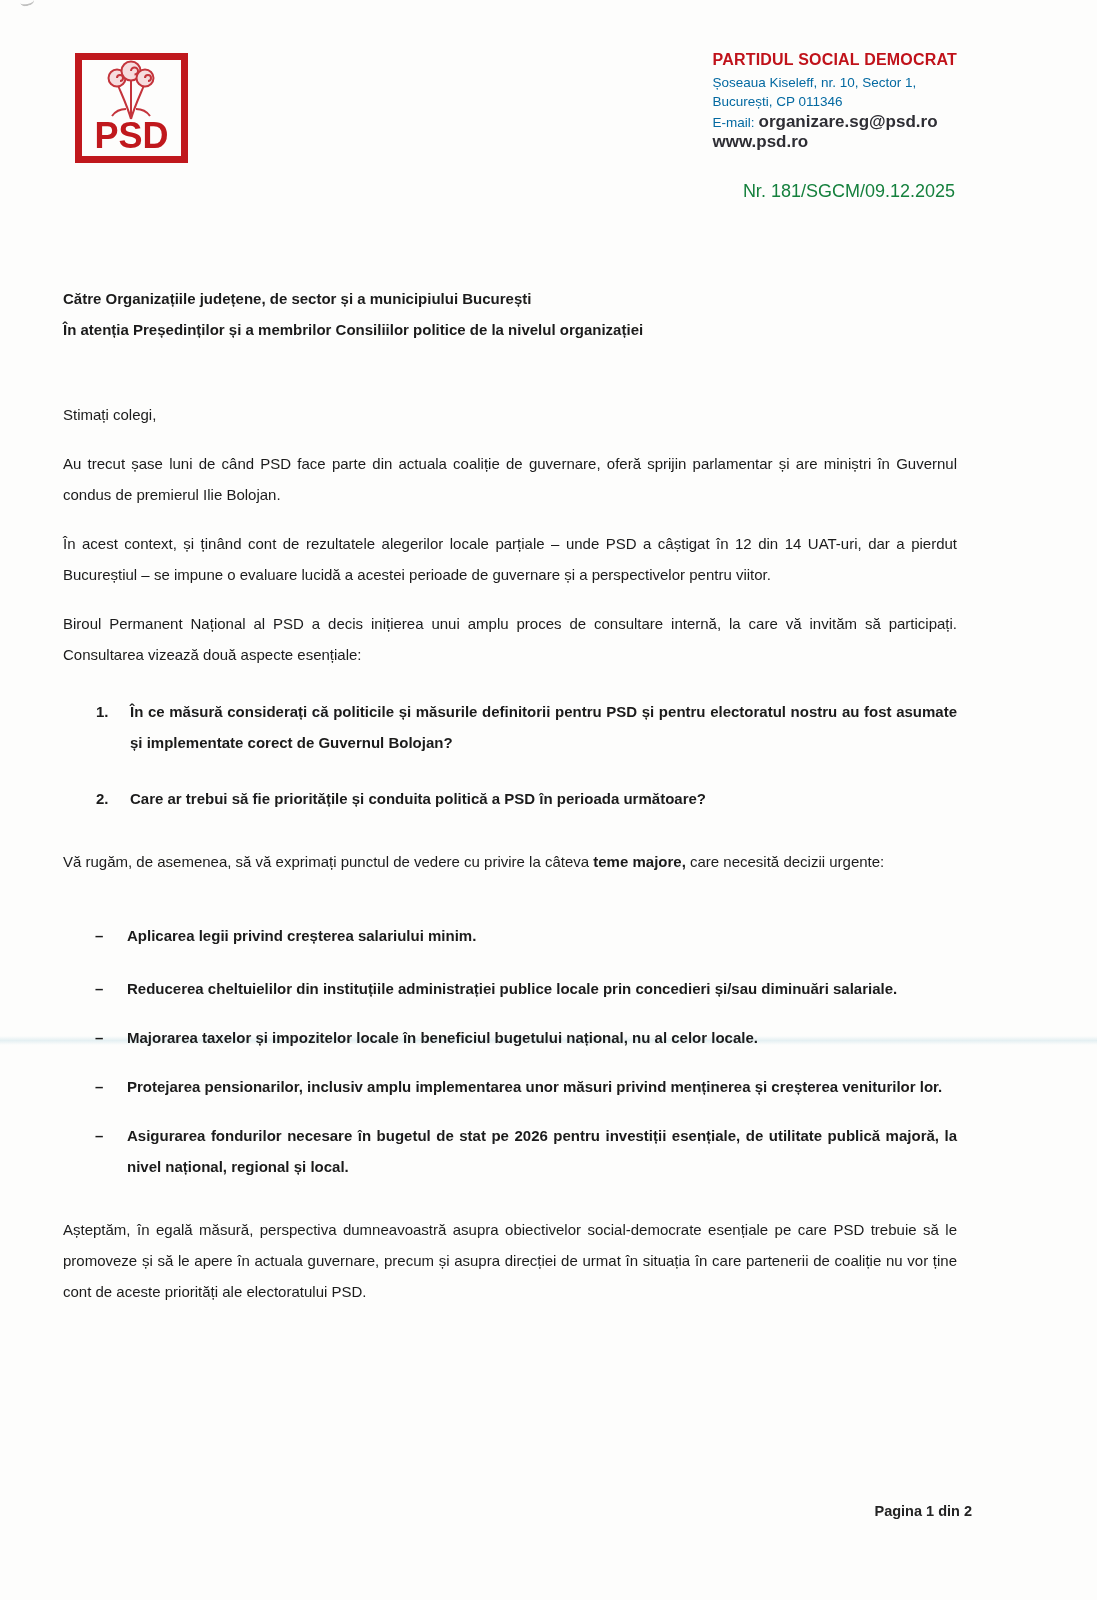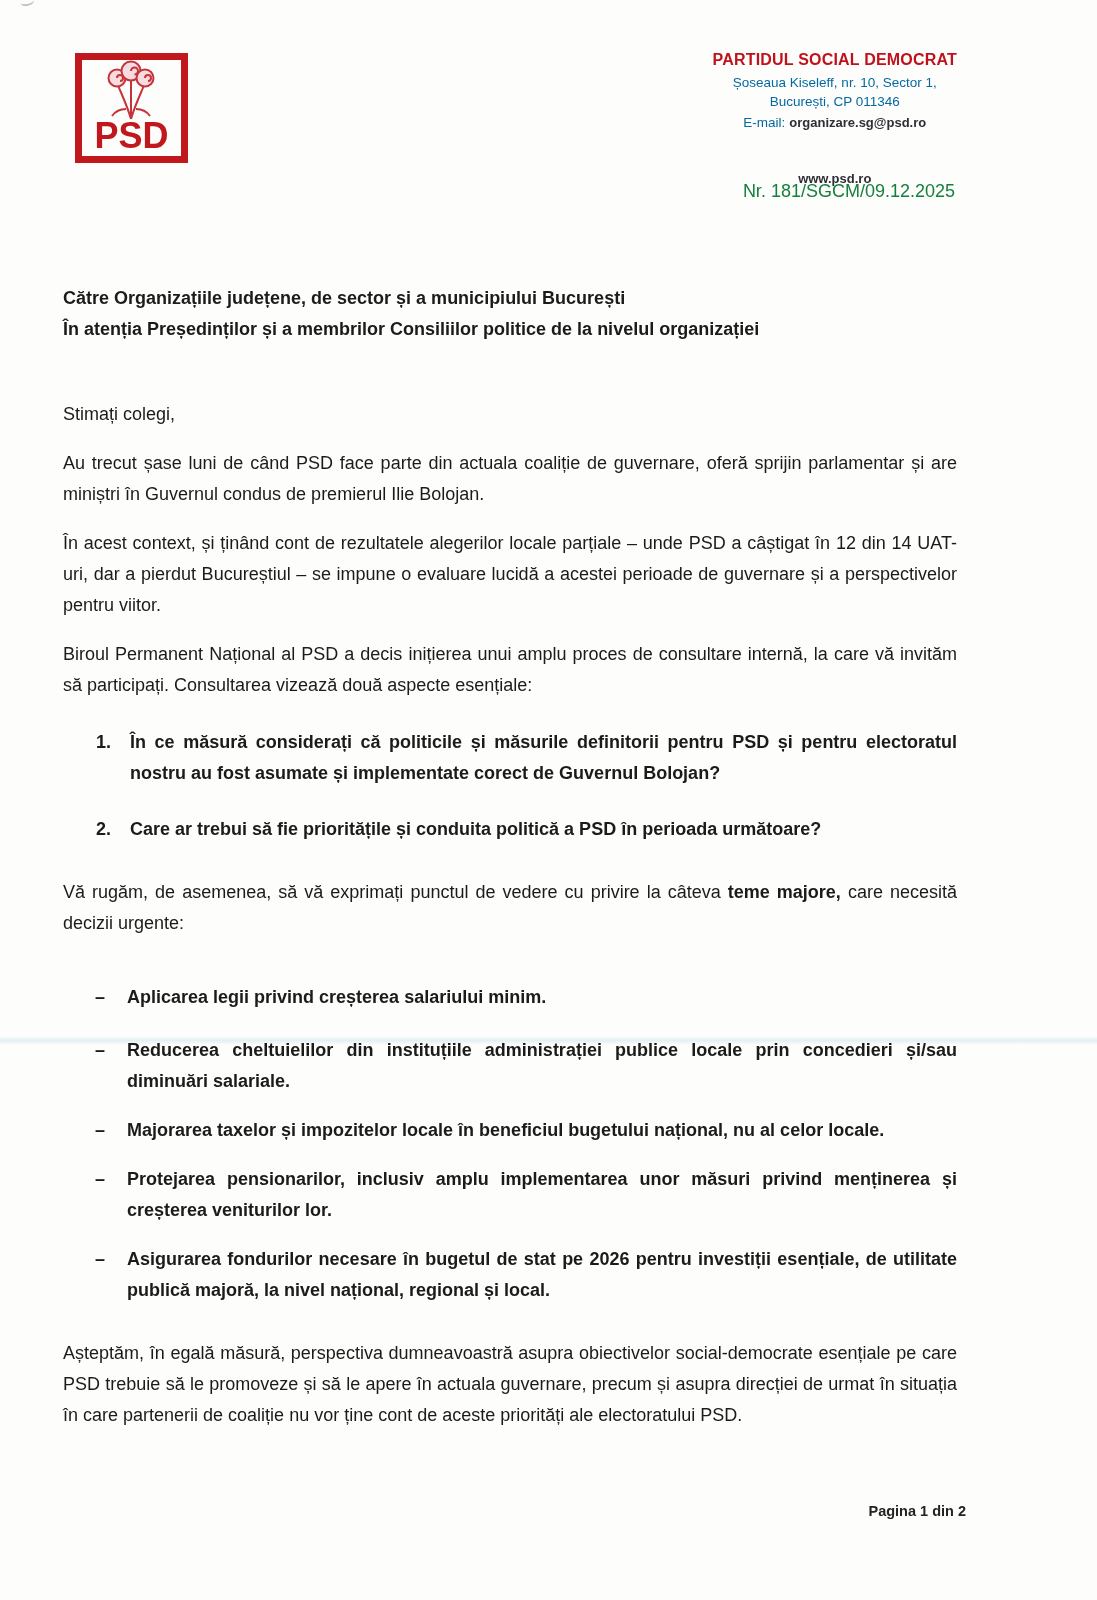--- a/index.html
+++ b/index.html
@@ -18,48 +18,48 @@
     position:absolute; left:20px; top:-3px; width:14px; height:9px;
     border-bottom:2px solid #8f8f8f; border-radius:50%;
     opacity:.55; transform:rotate(-12deg);
   }
   
   .scan-streak {
     position:absolute; left:0; top:1036px; width:100%; height:9px;
     background:linear-gradient(180deg, rgba(205,227,233,0), rgba(205,227,233,.5), rgba(205,227,233,0));
   }
   .logo { position:absolute; left:75px; top:53px; width:103px; height:110px; }
-  .letterhead { position:absolute; top:50px; right:140px; text-align:center; line-height:19.5px; }
+  .letterhead { position:absolute; top:50px; right:140px; text-align:left; line-height:19.5px; }
   .party-name { color:#c0121a; font-weight:700; font-size:16px; letter-spacing:.2px; margin-bottom:3px; }
   .lh-gray { font-size:13.5px; color:#0369a1; }
-  .lh-strong { font-size:13px; font-weight:700; color:#2e2e34;margin-top:37px; }
+  .lh-strong { font-size:17px; font-weight:700; color:#2e2e34; }
   .email-line .lh-strong { margin-left:4px; }
   .ref-number { position:absolute; top:181px; right:142px; font-size:18px; color:#15803d; }
   .content {
     position:absolute; left:63px; top:283px; width:894px;
-    font-size:18px; line-height:31px;
+    font-size:15px; line-height:31px;
   }
   .recipient { font-weight:700; }
   .salutation { margin-top:54px; }
   .para { text-align:justify; }
   .p1 { margin-top:18px; }
   .p2 { margin-top:18px; }
   .p3 { margin-top:18px; }
   .p4 { margin-top:32px; }
   .closing { margin-top:32px; }
   .list-item { display:flex; font-weight:700; }
   .list-item .li-text { text-align:justify; flex:1; }
   .num-item .marker { flex:0 0 67px; padding-left:33px; }
   .num-item { margin-top:26px; }
   .num-item.second { margin-top:25px; }
   .dash-item .marker { flex:0 0 64px; padding-left:32px; }
   .dash-item { margin-top:18px; }
   .dash-item.first { margin-top:43px; }
   .dash-item.second { margin-top:22px; }
-  .page-number { position:absolute; top:1503px; right:131px; font-size:14.5px; font-weight:700; color:#242424; }
+  .page-number { position:absolute; top:1503px; right:125px; font-size:14.5px; font-weight:700; color:#242424; }
 </style>
 </head>
 <body>
 
 <div class="page">
 
   <div class="pen-mark"></div>
   <div class="scan-streak"></div>
 
   <div class="logo">

